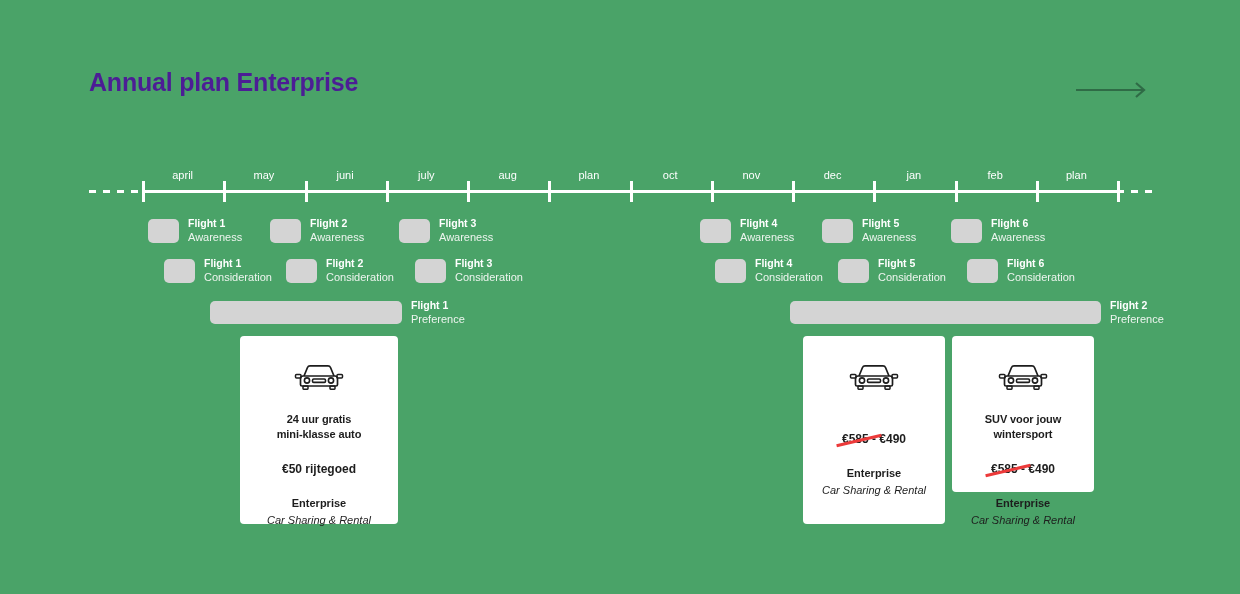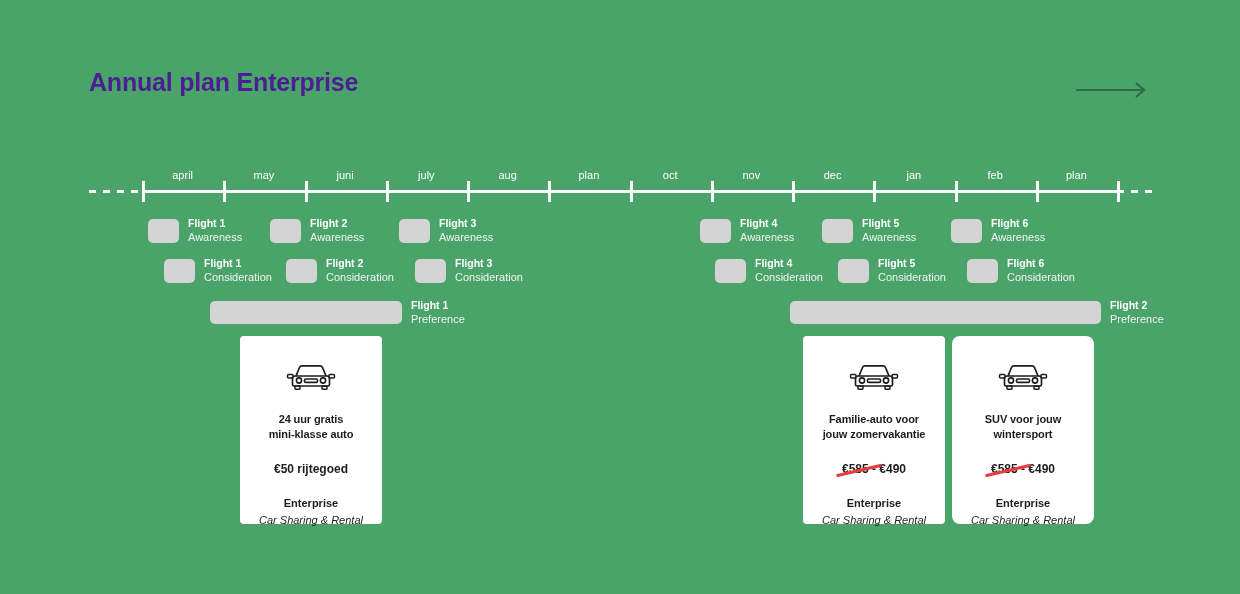--- a/index.html
+++ b/index.html
@@ -285,21 +285,21 @@
     <div class="pref-item" style="left: 790px; top: 300px;">
       <div class="pref-bar" style="width: 311px;"></div>
       <div class="flight-labels">
         <div class="flight-name">Flight 2</div>
         <div class="flight-stage">Preference</div>
       </div>
     </div>
   </div>
 
 <div id="cards">
-    <div class="card" style="left: 240px; top: 336px; width: 142px; height: 188px;">
+    <div class="card" style="left: 240px; top: 336px; width: 158px; height: 188px;">
       <div class="card-icon"><svg viewBox="0 0 52 34" width="52" height="34">
           <path d="M11 16 L14.5 7.5 Q15.2 5.8 17 5.8 L35 5.8 Q36.8 5.8 37.5 7.5 L41 16" fill="none" stroke="#1d1d1d" stroke-width="1.7" stroke-linejoin="round"></path>
           <path d="M10 16 Q7.5 16 7.5 19 L7.5 24.5 Q7.5 26 9 26 L43 26 Q44.5 26 44.5 24.5 L44.5 19 Q44.5 16 42 16 Z" fill="none" stroke="#1d1d1d" stroke-width="1.7" stroke-linejoin="round"></path>
           <circle cx="14" cy="20.5" r="2.6" fill="none" stroke="#1d1d1d" stroke-width="1.6"></circle>
           <circle cx="38" cy="20.5" r="2.6" fill="none" stroke="#1d1d1d" stroke-width="1.6"></circle>
           <rect x="19.5" y="19" width="13" height="3.4" rx="1.2" fill="none" stroke="#1d1d1d" stroke-width="1.6"></rect>
           <rect x="2.5" y="14.5" width="5.5" height="3.6" rx="1" fill="none" stroke="#1d1d1d" stroke-width="1.5"></rect>
           <rect x="44" y="14.5" width="5.5" height="3.6" rx="1" fill="none" stroke="#1d1d1d" stroke-width="1.5"></rect>
           <rect x="10" y="26" width="5" height="3.2" rx="0.6" fill="none" stroke="#1d1d1d" stroke-width="1.5"></rect>
           <rect x="37" y="26" width="5" height="3.2" rx="0.6" fill="none" stroke="#1d1d1d" stroke-width="1.5"></rect>
@@ -317,29 +317,25 @@
           <path d="M11 16 L14.5 7.5 Q15.2 5.8 17 5.8 L35 5.8 Q36.8 5.8 37.5 7.5 L41 16" fill="none" stroke="#1d1d1d" stroke-width="1.7" stroke-linejoin="round"></path>
           <path d="M10 16 Q7.5 16 7.5 19 L7.5 24.5 Q7.5 26 9 26 L43 26 Q44.5 26 44.5 24.5 L44.5 19 Q44.5 16 42 16 Z" fill="none" stroke="#1d1d1d" stroke-width="1.7" stroke-linejoin="round"></path>
           <circle cx="14" cy="20.5" r="2.6" fill="none" stroke="#1d1d1d" stroke-width="1.6"></circle>
           <circle cx="38" cy="20.5" r="2.6" fill="none" stroke="#1d1d1d" stroke-width="1.6"></circle>
           <rect x="19.5" y="19" width="13" height="3.4" rx="1.2" fill="none" stroke="#1d1d1d" stroke-width="1.6"></rect>
           <rect x="2.5" y="14.5" width="5.5" height="3.6" rx="1" fill="none" stroke="#1d1d1d" stroke-width="1.5"></rect>
           <rect x="44" y="14.5" width="5.5" height="3.6" rx="1" fill="none" stroke="#1d1d1d" stroke-width="1.5"></rect>
           <rect x="10" y="26" width="5" height="3.2" rx="0.6" fill="none" stroke="#1d1d1d" stroke-width="1.5"></rect>
           <rect x="37" y="26" width="5" height="3.2" rx="0.6" fill="none" stroke="#1d1d1d" stroke-width="1.5"></rect>
         </svg></div>
-      <div class="card-title">
-        <div>Familie-auto voor</div>
-        <div>jouw zomervakantie</div>
-      </div>
       <div class="card-price"><span class="price-old">€585<span class="price-strike"></span></span><span> - </span><span>€490</span></div>
       <div class="card-brand">Enterprise</div>
       <div class="card-sub">Car Sharing &amp; Rental</div>
     </div>
-    <div class="card" style="left: 952px; top: 336px; width: 142px; height: 188px; border-radius: 8px;">
+    <div class="card" style="left: 952px; top: 336px; width: 142px; height: 156px;">
       <div class="card-icon"><svg viewBox="0 0 52 34" width="52" height="34">
           <path d="M11 16 L14.5 7.5 Q15.2 5.8 17 5.8 L35 5.8 Q36.8 5.8 37.5 7.5 L41 16" fill="none" stroke="#1d1d1d" stroke-width="1.7" stroke-linejoin="round"></path>
           <path d="M10 16 Q7.5 16 7.5 19 L7.5 24.5 Q7.5 26 9 26 L43 26 Q44.5 26 44.5 24.5 L44.5 19 Q44.5 16 42 16 Z" fill="none" stroke="#1d1d1d" stroke-width="1.7" stroke-linejoin="round"></path>
           <circle cx="14" cy="20.5" r="2.6" fill="none" stroke="#1d1d1d" stroke-width="1.6"></circle>
           <circle cx="38" cy="20.5" r="2.6" fill="none" stroke="#1d1d1d" stroke-width="1.6"></circle>
           <rect x="19.5" y="19" width="13" height="3.4" rx="1.2" fill="none" stroke="#1d1d1d" stroke-width="1.6"></rect>
           <rect x="2.5" y="14.5" width="5.5" height="3.6" rx="1" fill="none" stroke="#1d1d1d" stroke-width="1.5"></rect>
           <rect x="44" y="14.5" width="5.5" height="3.6" rx="1" fill="none" stroke="#1d1d1d" stroke-width="1.5"></rect>
           <rect x="10" y="26" width="5" height="3.2" rx="0.6" fill="none" stroke="#1d1d1d" stroke-width="1.5"></rect>
           <rect x="37" y="26" width="5" height="3.2" rx="0.6" fill="none" stroke="#1d1d1d" stroke-width="1.5"></rect>

